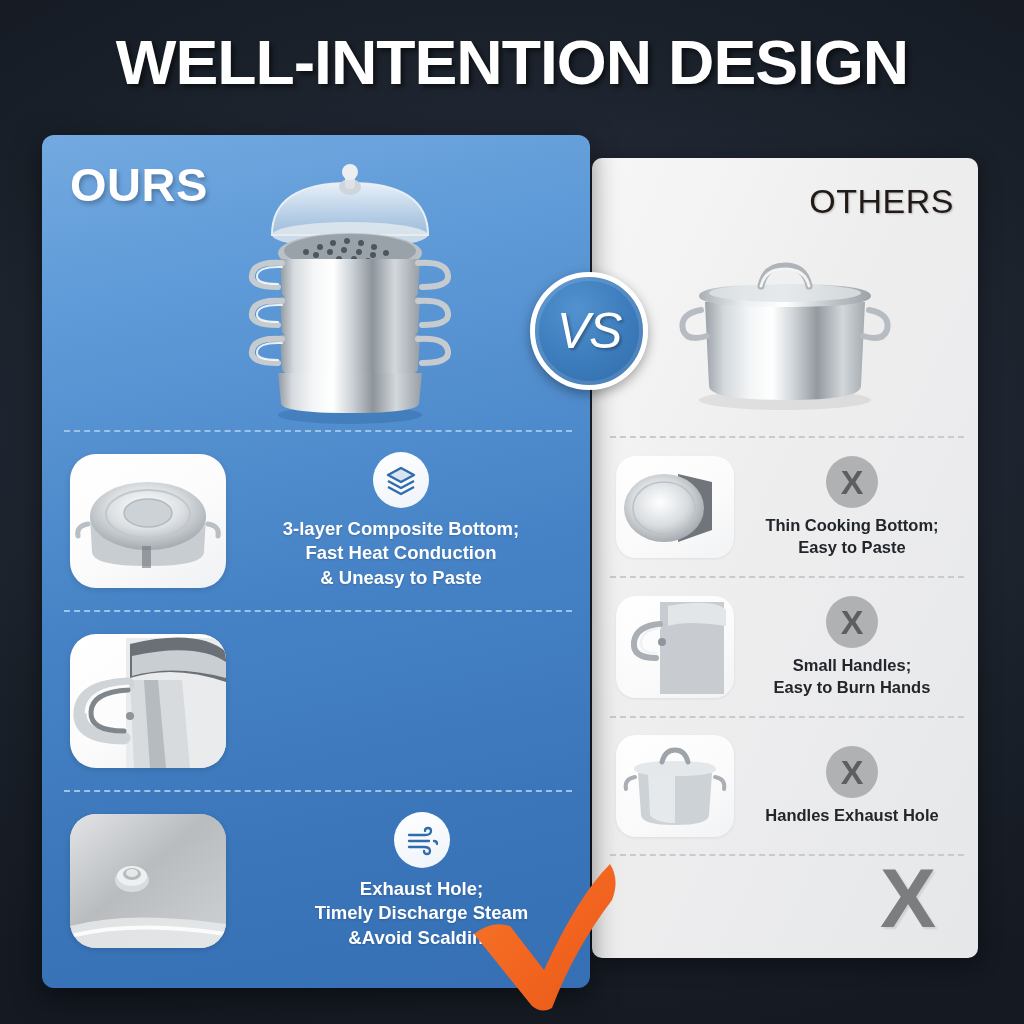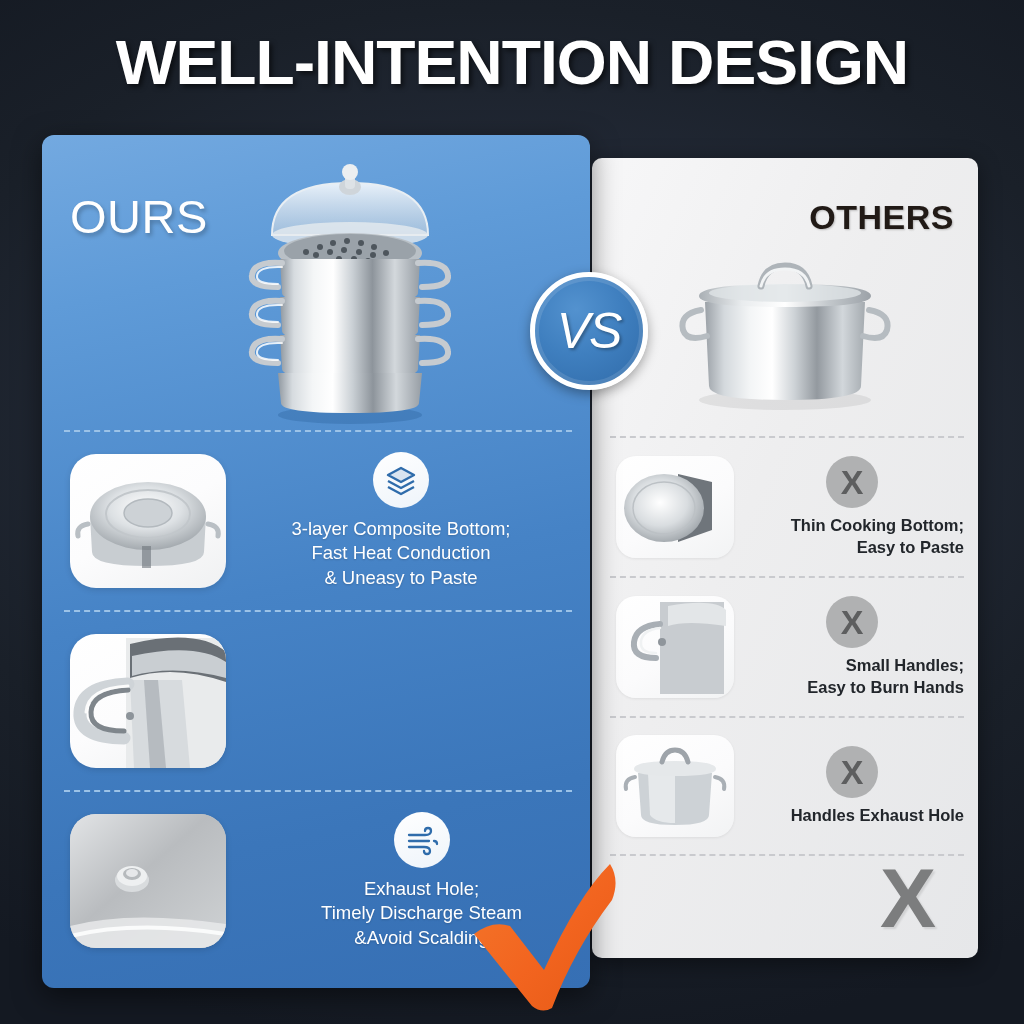--- a/index.html
+++ b/index.html
@@ -45,23 +45,23 @@
     width: 386px;
     height: 800px;
     background: linear-gradient(115deg, #f7f7f8 0%, #eeeeef 42%, #e6e7e9 100%);
     border-radius: 10px;
     box-shadow: 0 5px 22px rgba(0,0,0,0.45);
   }
 
   .others-label {
     position: absolute;
     right: 24px;
-    top: 40px;
+    top: 24px;
     font-size: 34px;
-    font-weight: bold;
+    font-weight: normal;
     color: #211a16;
     letter-spacing: 0.5px;
     text-shadow: 1px 1px 2px rgba(0,0,0,0.22);
   }
 
   
   .others-hero {
     position: absolute;
     left: 50%;
     transform: translateX(-50%);
@@ -113,21 +113,20 @@
     font-weight: bold;
     line-height: 52px;
     text-align: center;
   }
   .otext .lbl {
     font-size: 16.5px;
     font-weight: bold;
     color: #22262b;
     line-height: 1.33;
     white-space: pre-line;
-    text-align: right;
   }
 
   .big-x {
     position: absolute;
     right: 42px;
     bottom: 18px;
     font-size: 84px;
     font-weight: bold;
     color: #7c7d7e;
     line-height: 1;
@@ -145,25 +144,24 @@
     background: linear-gradient(168deg, #73a9e0 0%, #5f9bd8 18%, #4683c6 52%, #3b76ba 78%, #366fb4 100%);
     box-shadow: 0 8px 28px rgba(0,0,0,0.5);
     overflow: hidden;
   }
 
   .ours-label {
     position: absolute;
     left: 28px;
     top: 22px;
     font-size: 47px;
-    font-weight: normal;
+    font-weight: bold;
     color: #ffffff;
     letter-spacing: 0.5px;
     text-shadow: 2px 3px 4px rgba(0,0,0,0.25);
-    margin-top: 32px;
   }
 
   .ours-hero {
     position: absolute;
     left: 178px;
     top: 28px;
     width: 260px;
     height: 265px;
   }
 
@@ -207,21 +205,21 @@
     width: 56px; height: 56px;
     border-radius: 50%;
     background: linear-gradient(160deg,#ffffff 0%,#eef4fa 100%);
     margin: 0 auto 9px auto;
     display: flex;
     align-items: center;
     justify-content: center;
   }
   .utext .lbl {
     font-size: 18.5px;
-    font-weight: normal;
+    font-weight: bold;
     color: #ffffff;
     line-height: 1.33;
     white-space: pre-line;
     text-shadow: 0 1px 2px rgba(0,0,0,0.18);
   }
 
   
   .vs {
     position: absolute;
     left: 530px;

